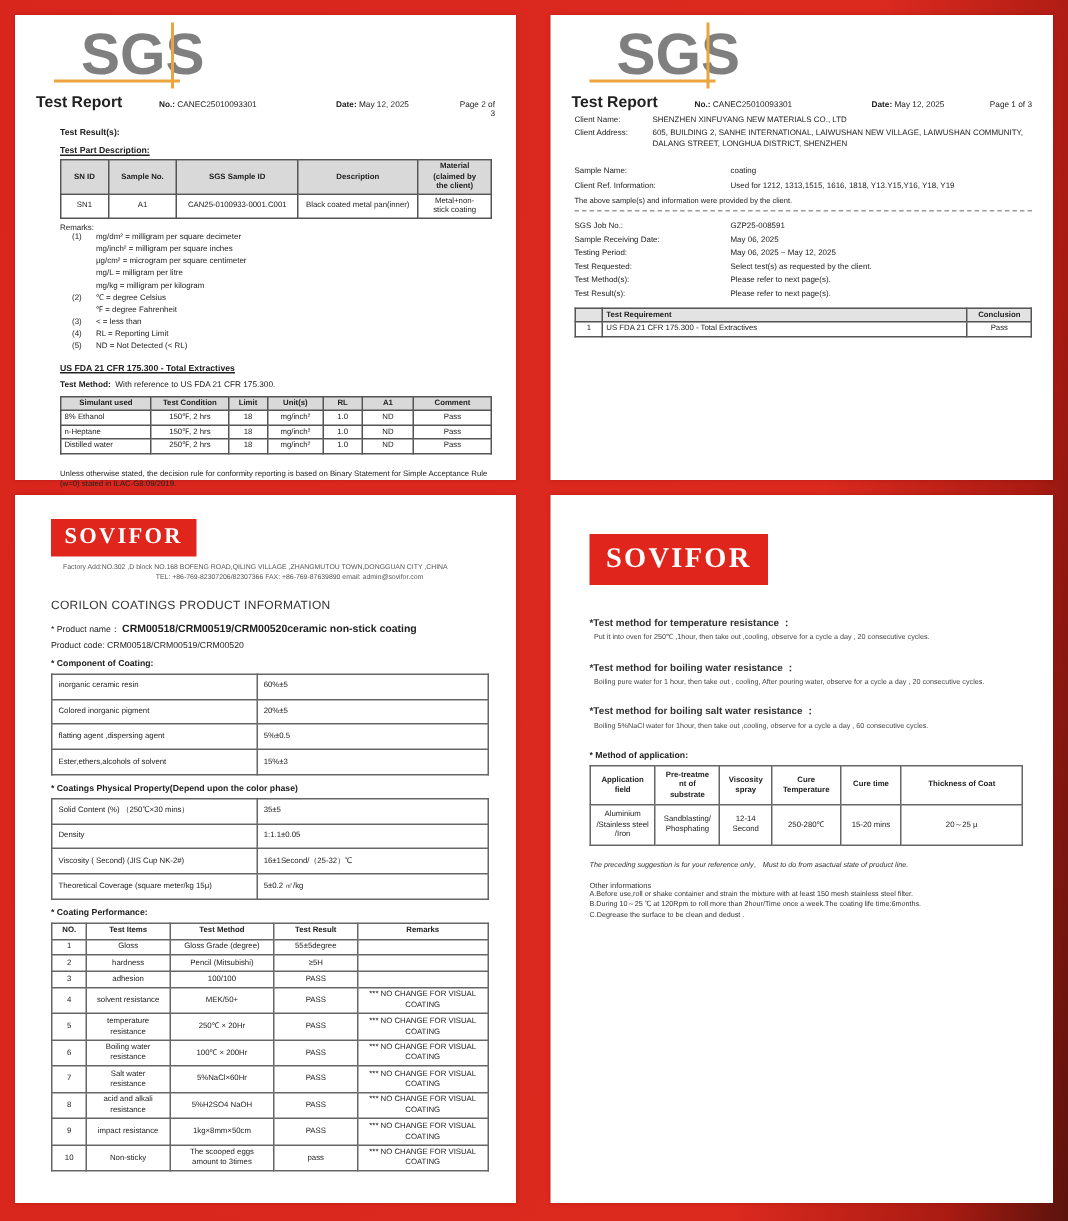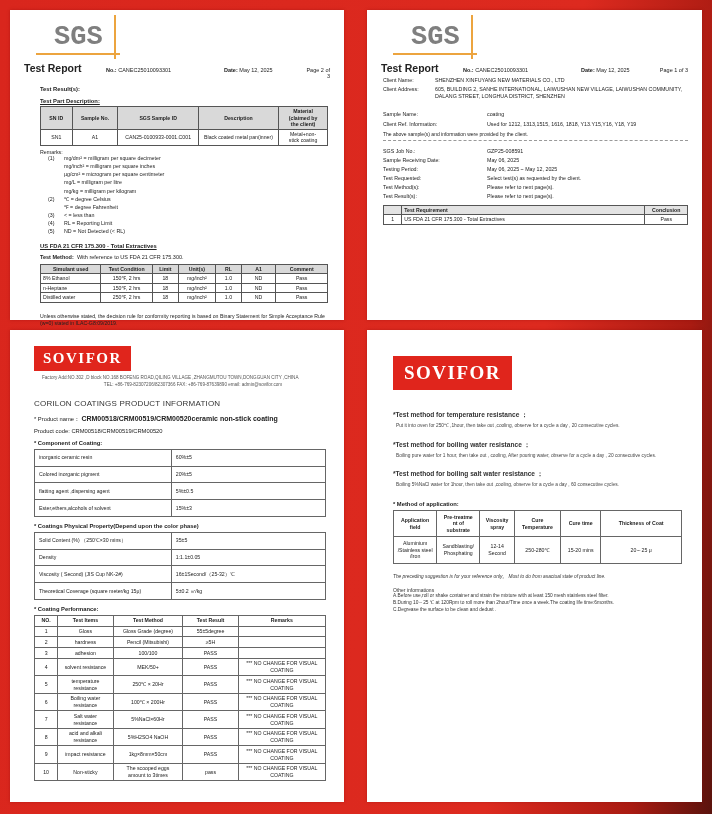--- a/index.html
+++ b/index.html
@@ -9,21 +9,21 @@
     font-family:"Liberation Sans", sans-serif; color:#222;
   }
   .page { position:absolute; background:#ffffff; box-shadow:0 0 3px rgba(120,0,0,.35); }
   #page-tl { left:10px; top:10px;  width:334px; height:310px; }
   #page-tr { left:367px; top:10px; width:335px; height:310px; }
   #page-bl { left:10px; top:330px; width:334px; height:472px; }
   #page-br { left:367px; top:330px; width:335px; height:472px; }
 
   
   .sgs-logo { position:relative; height:40px; margin:8px 0 4px 32px; width:100px; }
-  .sgs-text { font-weight:bold; font-size:27px; line-height:38px; color:#7f7f7f; letter-spacing:0; padding-left:12px; display:inline-block;font-family:Liberation Mono, monospace; }
+  .sgs-text { font-weight:bold; font-size:39px; line-height:38px; color:#7f7f7f; letter-spacing:0; padding-left:12px; display:inline-block; }
   .sgs-hline { position:absolute; left:-6px; bottom:3px; width:84px; height:2px; background:#eca43f; }
   .sgs-vline { position:absolute; left:72px; top:-3px; width:2px; height:44px; background:#eca43f; }
 
   
   .rep-header { display:flex; align-items:baseline; margin:2px 14px 0 14px; font-size:5.5px; }
   .rep-title { font-weight:bold; font-size:10.5px; flex:0 0 82px; }
   .rep-no { flex:0 0 118px; }
   .rep-date { flex:0 0 78px; }
   .rep-page { flex:1; text-align:right; }
   b { font-weight:bold; }

